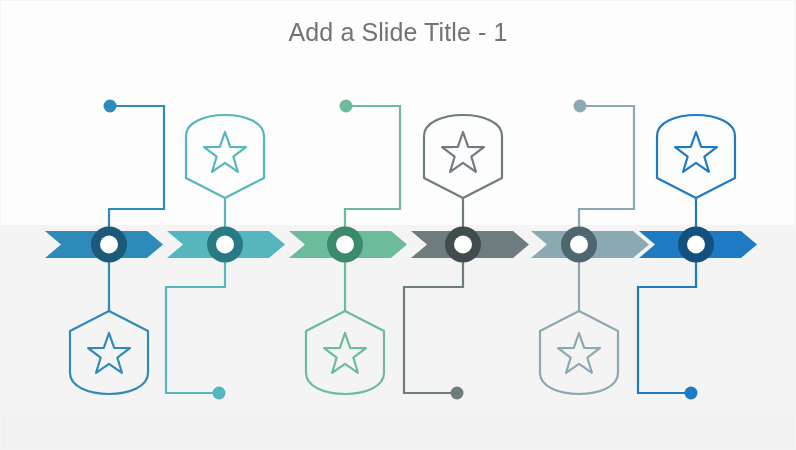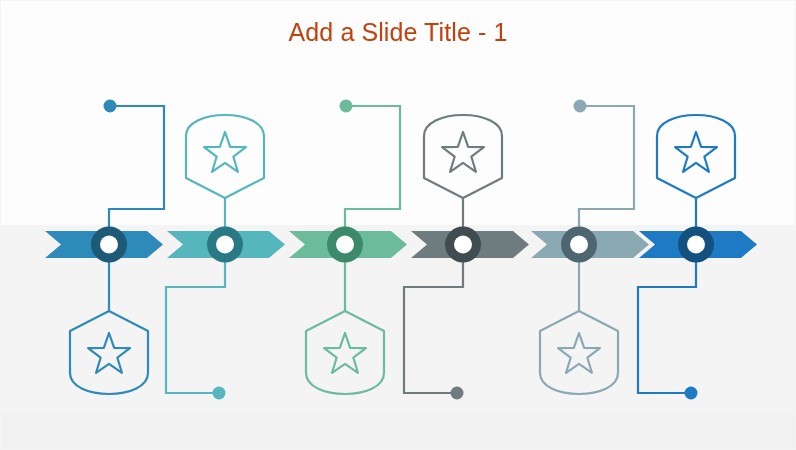--- a/index.html
+++ b/index.html
@@ -21,21 +21,21 @@
     background:#f1f1f1;
   }
   #band-lower-soft{
     position:absolute;left:0;right:0;top:224px;height:190px;
     background:#f4f4f4;
   }
   #title{
     position:absolute;left:0;right:0;top:17px;
     text-align:center;
     font-size:25px;
-    color:#c2410c;
+    color:#737373;
     letter-spacing:0.1px;
     white-space:nowrap;
   }
   #stage-svg{position:absolute;left:0;top:0;width:796px;height:450px;}
 </style>
 </head>
 <body>
 
 <div id="slide">
 

